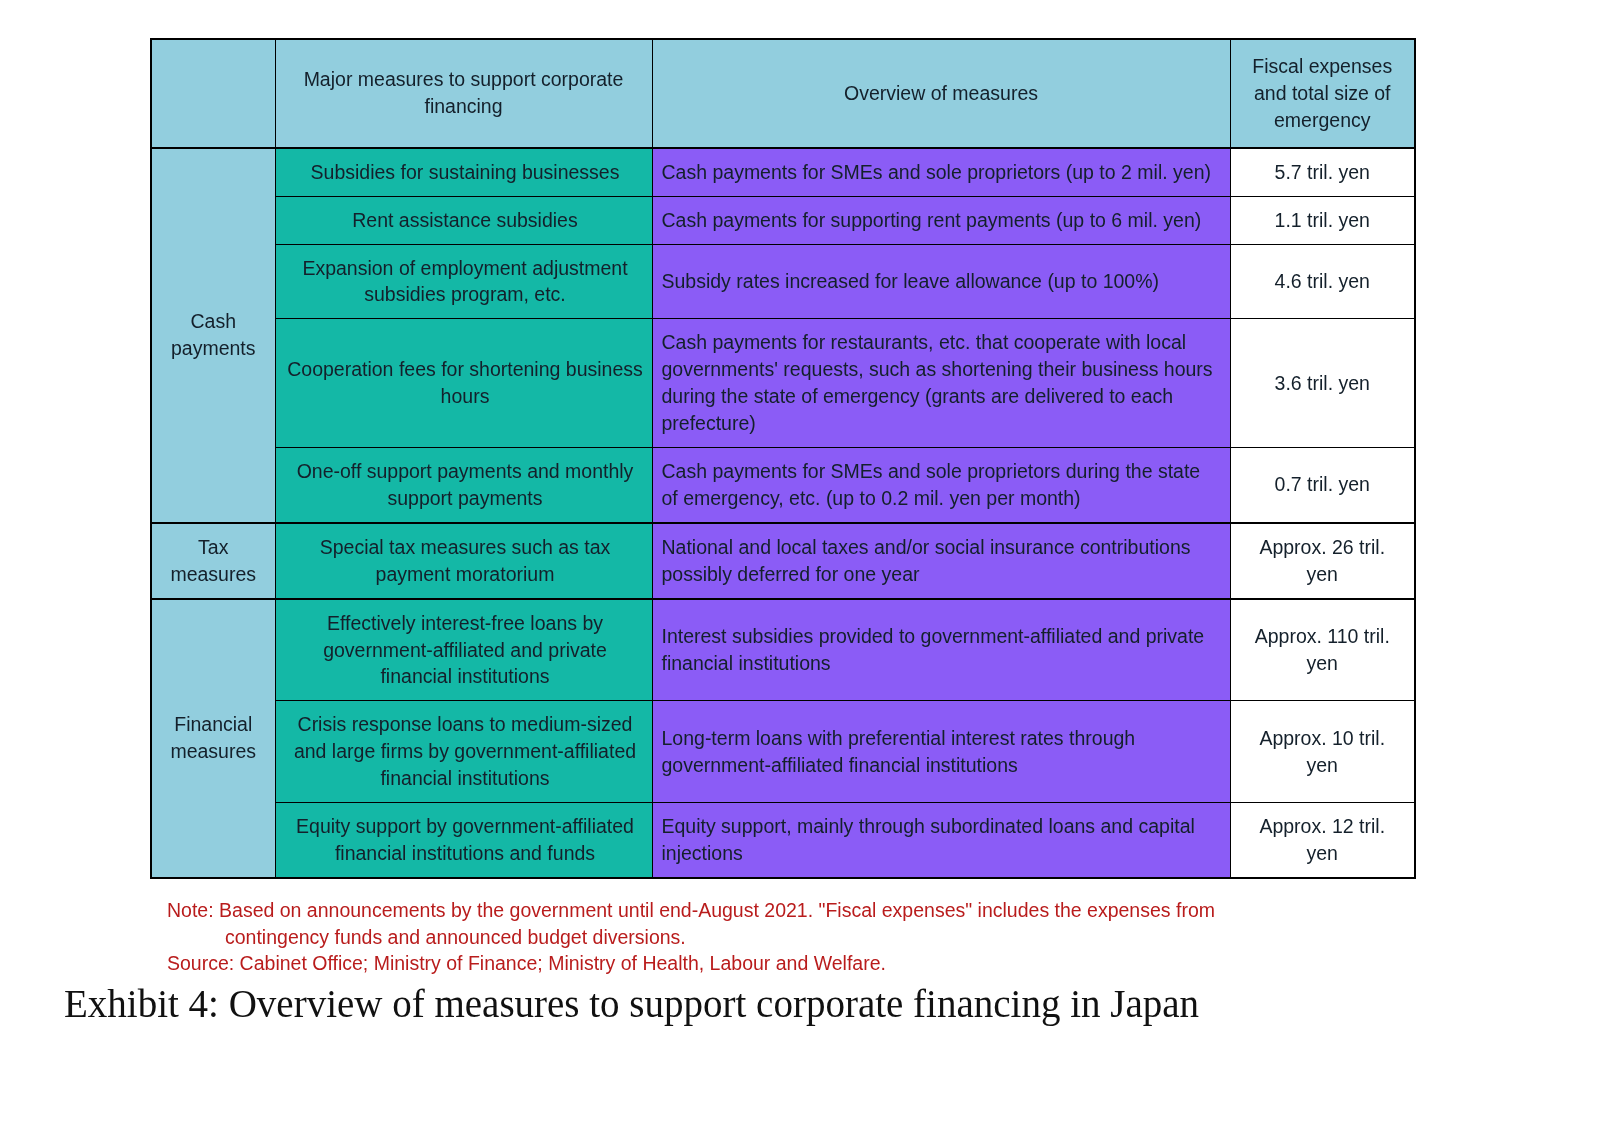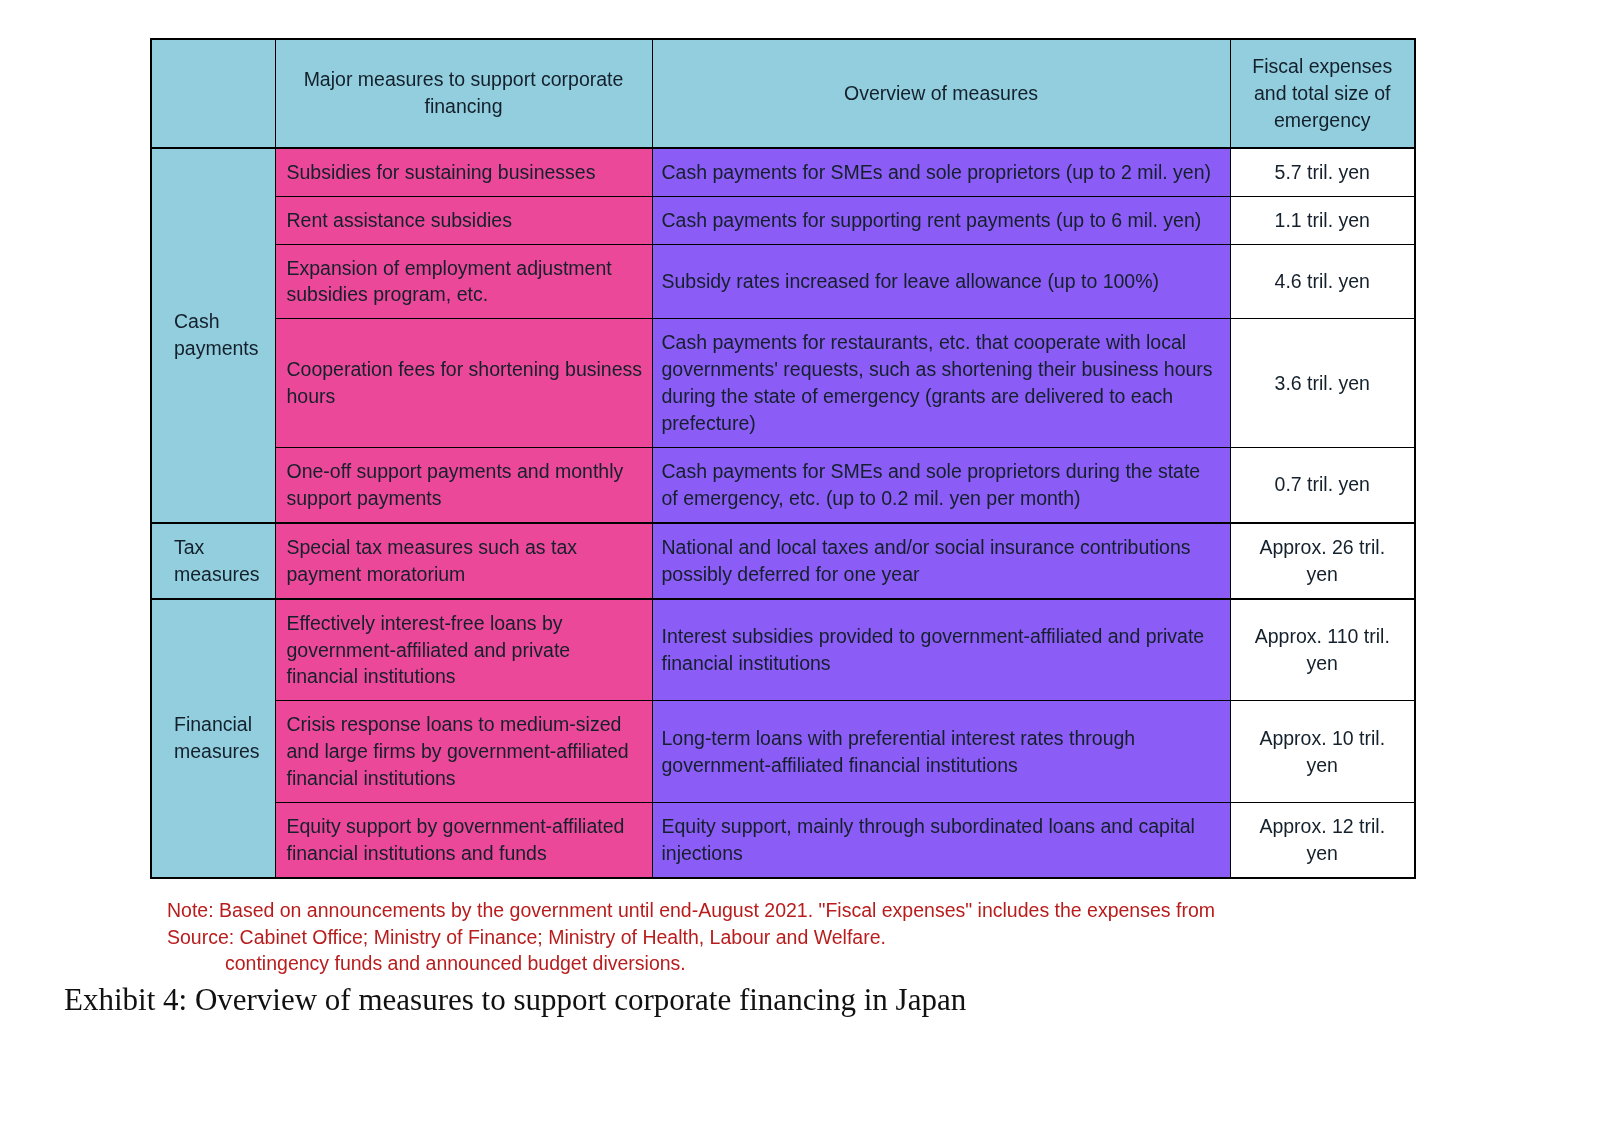--- a/index.html
+++ b/index.html
@@ -62,27 +62,28 @@
     background: #92cede;
     text-align: center;
     padding: 13px 8px;
     height: 74px;
   }
   thead th.h-cat { padding: 0; }
 
   
   td.cat {
     background: #92cede;
-    padding: 4px 22px;
+    text-align: center;
+    padding: 4px 6px;
   }
 
   td.measure {
-    background: #ec4899;
+    background: #14b8a6;
     padding: 10px 8px 10px 11px;
-    text-align: left;
+    text-align: center;
   }
   td.overview {
     background: #8b5cf6;
     padding: 10px 10px 10px 9px;
     text-align: left;
   }
   td.fiscal {
     background: #ffffff;
     padding: 10px 24px;
     text-align: center;
@@ -108,21 +109,21 @@
   
   .caption-block {
     position: absolute;
     left: 62px;
     top: 984px;
     width: 1480px;
     font-family: "Liberation Serif", serif;
     color: #111111;
   }
   .caption-line {
-    font-size: 31px;
+    font-size: 39px;
     line-height: 1.0;
     margin-bottom: 26px;
     white-space: pre-wrap;
   }
 </style>
 </head>
 <body>
 
 <div id="page">
 
@@ -202,21 +203,21 @@
 loans and capital injections</td>
           <td class="fiscal">Approx. 12 tril. yen</td>
         </tr>
 
       </tbody>
     </table>
   </div>
 
   <div class="notes">
     <div class="note-line">Note: Based on announcements by the government until end-August 2021. "Fiscal expenses" includes the expenses from</div>
+    <div class="note-line note-indent">contingency funds and announced budget diversions.</div>
     <div class="note-line">Source: Cabinet Office; Ministry of Finance; Ministry of Health, Labour and Welfare.</div>
-    <div class="note-line note-indent">contingency funds and announced budget diversions.</div>
   </div>
 
   <div class="caption-block">
     <div class="caption-line">Exhibit 4: Overview of measures to support corporate financing in Japan</div>
   </div>
 
 </div>
 
 </body></html>

